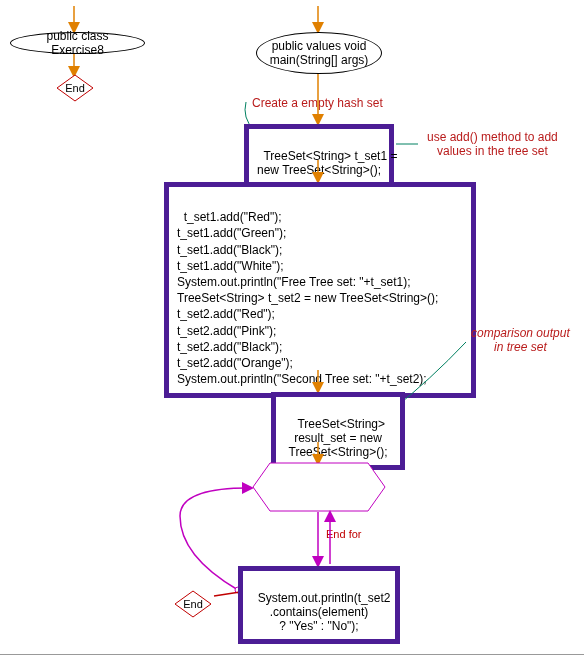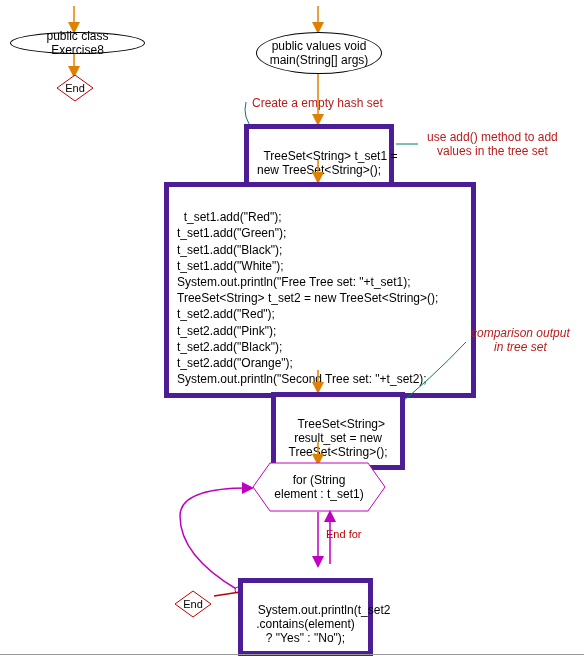--- a/index.html
+++ b/index.html
@@ -159,22 +159,20 @@
 </div>
 
 <svg class="conn" style="left:312px; top:442px;" width="12" height="24">
   <line x1="6" y1="0" x2="6" y2="18" stroke="#e08000" stroke-width="1.5" marker-end="url(#ah1)"></line>
 </svg>
 
 <div class="hex" style="left:252px; top:462px;">
   <svg width="134" height="50">
     <polygon points="18,1 116,1 133,25 116,49 18,49 1,25" fill="#fff" stroke="#c000c0"></polygon>
   </svg>
-  <span class="hex-label">for (String
-element : t_set1)</span>
 </div>
 
 <svg class="conn" style="left:312px; top:512px;" width="12" height="56">
   <line x1="6" y1="0" x2="6" y2="50" stroke="#c000c0" stroke-width="1.5" marker-end="url(#ahp)"></line>
   <defs>
       <marker id="ahp" markerWidth="8" markerHeight="8" refX="4" refY="4" orient="auto">
         <path d="M0,0 L8,4 L0,8 Z" fill="#c000c0"></path>
       </marker>
     </defs>
 </svg>
@@ -195,21 +193,21 @@
   <svg width="38" height="28">
       <polygon points="19,1 37,14 19,27 1,14" fill="#fff" stroke="#c00000"></polygon>
     </svg>
   <span class="hex-label" style="font-size:11px;">End</span>
 </div>
 
 <svg class="conn" style="left:210px; top:586px;" width="34" height="12">
   <line x1="30" y1="6" x2="4" y2="10" stroke="#c00000" stroke-width="1.5"></line>
 </svg>
 
-<div class="node rect center" style="left:238px; top:578px; width:135px; white-space:pre;">
+<div class="node rect center" style="left:238px; top:566px; width:162px; white-space:pre;">
   <span>System.out.println(t_set2
 .contains(element)
 ? "Yes" : "No");</span>
 </div>
 
 <svg class="conn" style="left:324px; top:512px;" width="12" height="56">
   <defs>
       <marker id="ahpu" markerWidth="8" markerHeight="8" refX="4" refY="4" orient="auto">
         <path d="M0,0 L8,4 L0,8 Z" fill="#c000c0"></path>
       </marker>

